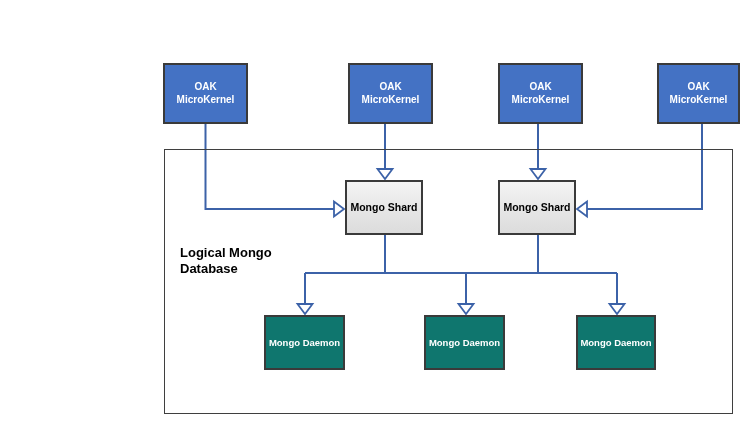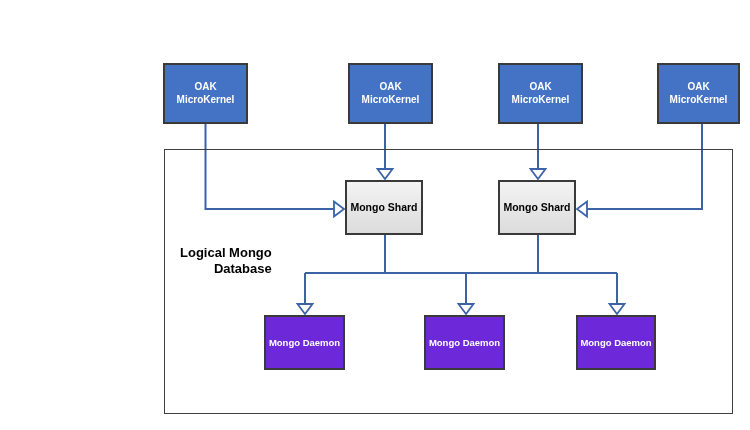--- a/index.html
+++ b/index.html
@@ -43,31 +43,31 @@
     box-shadow: 0 0 0 0 rgba(0,0,0,0);
     margin-top: 19px;
   }
   .node-shard {
     background: linear-gradient(to bottom, #f4f4f4 0%, #e6e6e6 55%, #dcdcdc 100%);
     color: #000000;
     font-size: 10.5px;
     font-weight: bold;
   }
   .node-daemon {
-    background: #6d28d9;
+    background: #0f766e;
     color: #ffffff;
     font-size: 9.5px;
     font-weight: bold;
   }
   .group-label {
     position: absolute;
     font-size: 13px;
     font-weight: bold;
     color: #000000;
-    text-align: right;
+    text-align: left;
     line-height: 1.25;
     z-index: 4;
     white-space: pre-line;
   }
   .container-box {
     position: absolute;
     box-sizing: border-box;
     border: 1.3px solid #3f3f3f;
     background: transparent;
     z-index: 1;

